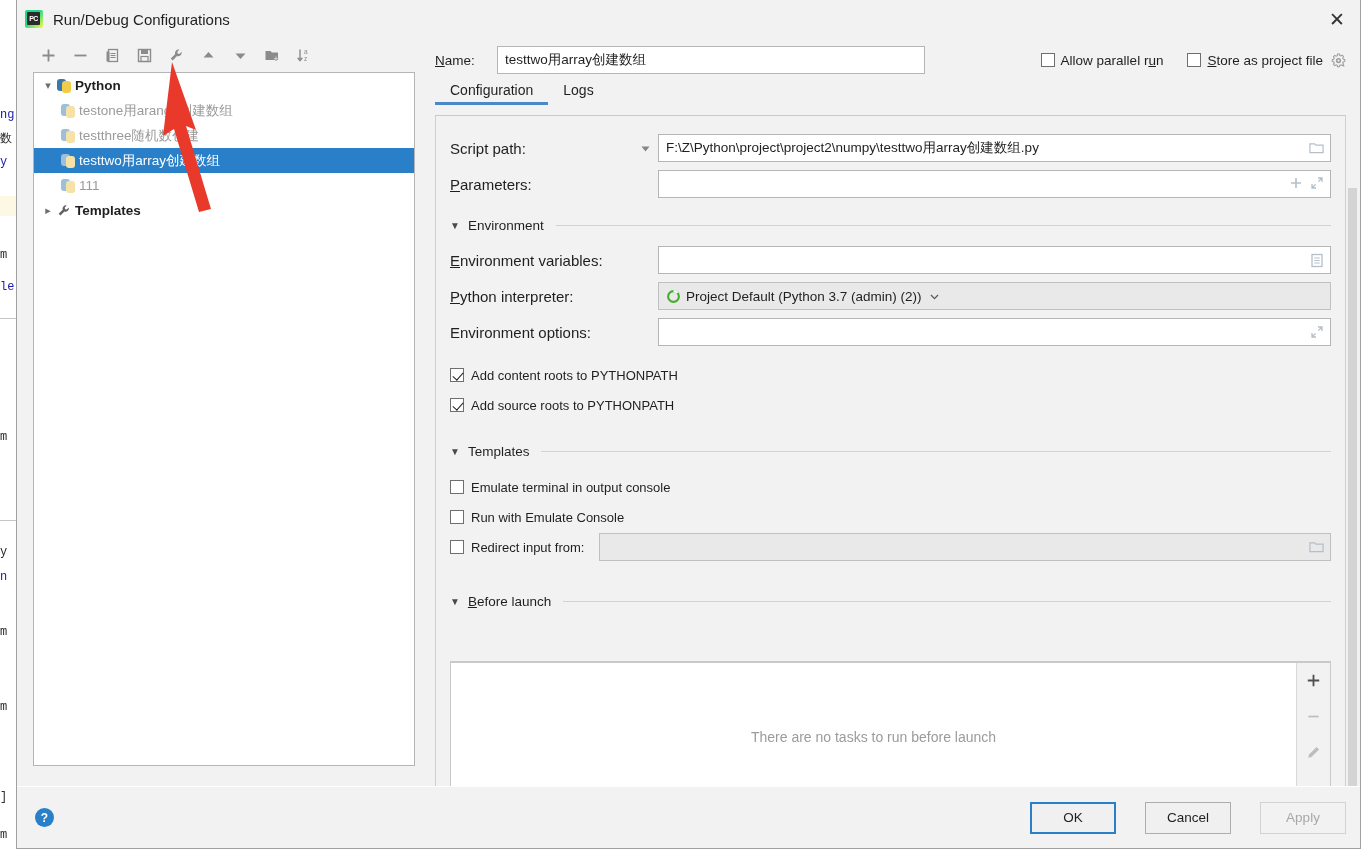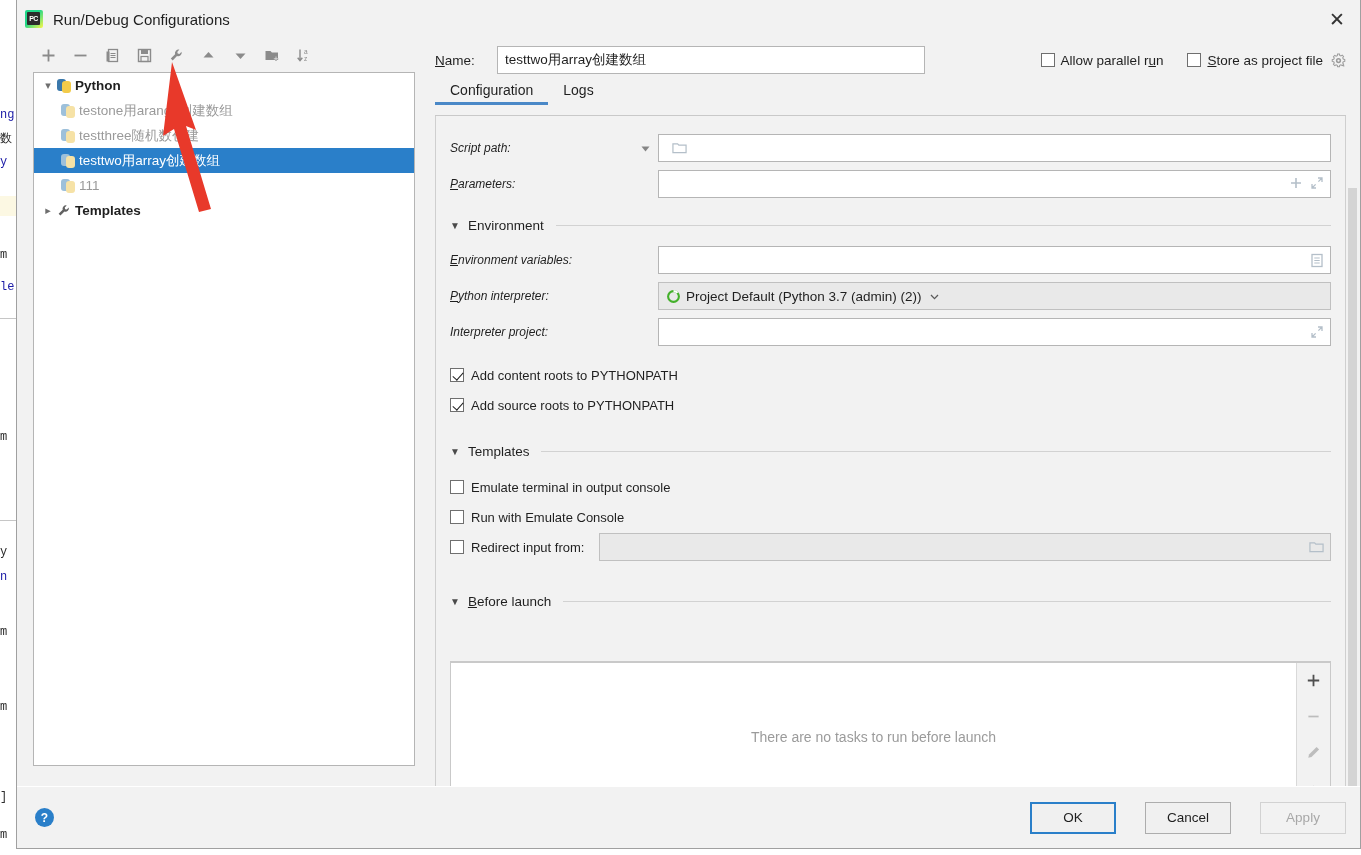--- a/index.html
+++ b/index.html
@@ -125,21 +125,21 @@
     content: ""; position: absolute; left: 0; right: 0; bottom: 0; height: 3px; background: #4a88c7;
   }
 
   #scroll-area { flex: 1; position: relative; min-height: 0; padding: 0 14px 0 12px; overflow: hidden; }
   #form {
     border: 1px solid #cfcfcf; border-top: none; border-bottom: none;
     height: 100%; padding: 14px 14px 0 14px; position: relative; overflow: hidden;
   }
 
   .frow { display: flex; align-items: center; height: 36px; }
-  .flabel { width: 182px; flex: none; font-size: 12px; font-style: italic; }
+  .flabel { width: 182px; flex: none; font-size: 15px; }
   .field {
     flex: 1; height: 28px; border: 1px solid #b5b5b5; background: #fff;
     display: flex; align-items: center; padding: 0 6px 0 7px; font-size: 13.5px;
     min-width: 0;
   }
   .field.readonly { background: #e9e9e9; border-color: #c0c0c0; }
   .field .val { flex: 1; overflow: hidden; white-space: nowrap; text-overflow: ellipsis; }
   .field .icons { display: flex; align-items: center; gap: 7px; color: #b4bfc9; flex: none; margin-left: 6px; }
   .dim-path { color: #a6a6a6; margin-left: 6px; font-size: 12.5px; }
 
@@ -375,20 +375,21 @@
         <div id="form">
 
           <div class="frow">
             <div class="flabel">Script path:</div>
             <div class="dd-arrow">
               <svg width="13" height="13" viewBox="0 0 13 13">
                   <path d="M2.5 4.5h8L6.5 9.5z" fill="#858585"></path>
                 </svg>
             </div>
             <div class="field">
+              <span class="val">F:\Z\Python\project\project2\numpy\testtwo用array创建数组.py</span>
               <span class="icons">
                 <svg width="15" height="14" viewBox="0 0 16 14">
                     <path d="M1 2.5h5l1.3 1.5H15v8H1z" fill="none" stroke="#b4bfc9" stroke-width="1.3"></path>
                   </svg>
               </span>
             </div>
           </div>
 
           <div class="frow">
             <div class="flabel ulbl"><u>P</u>arameters:</div>
@@ -443,21 +444,21 @@
               <span style="flex:none;">Project Default (Python 3.7 (admin) (2))</span>
               <span class="icons">
                 <svg width="13" height="13" viewBox="0 0 13 13">
                     <path d="M3 5l3.5 3.6L10 5" stroke="#5a5a5a" stroke-width="1.3" fill="none"></path>
                   </svg>
               </span>
             </div>
           </div>
 
           <div class="frow">
-            <div class="flabel">Interpreter project:</div>
+            <div class="flabel">Environment options:</div>
             <div class="dd-arrow"></div>
             <div class="field">
               <span class="val"></span>
               <span class="icons">
                 <svg width="14" height="14" viewBox="0 0 14 14">
                   <path d="M8 2h4v4M12 2L8.4 5.6M6 12H2V8M2 12l3.6-3.6" stroke="#b4bfc9" stroke-width="1.3" fill="none"></path>
                 </svg>
               </span>
             </div>
           </div>

